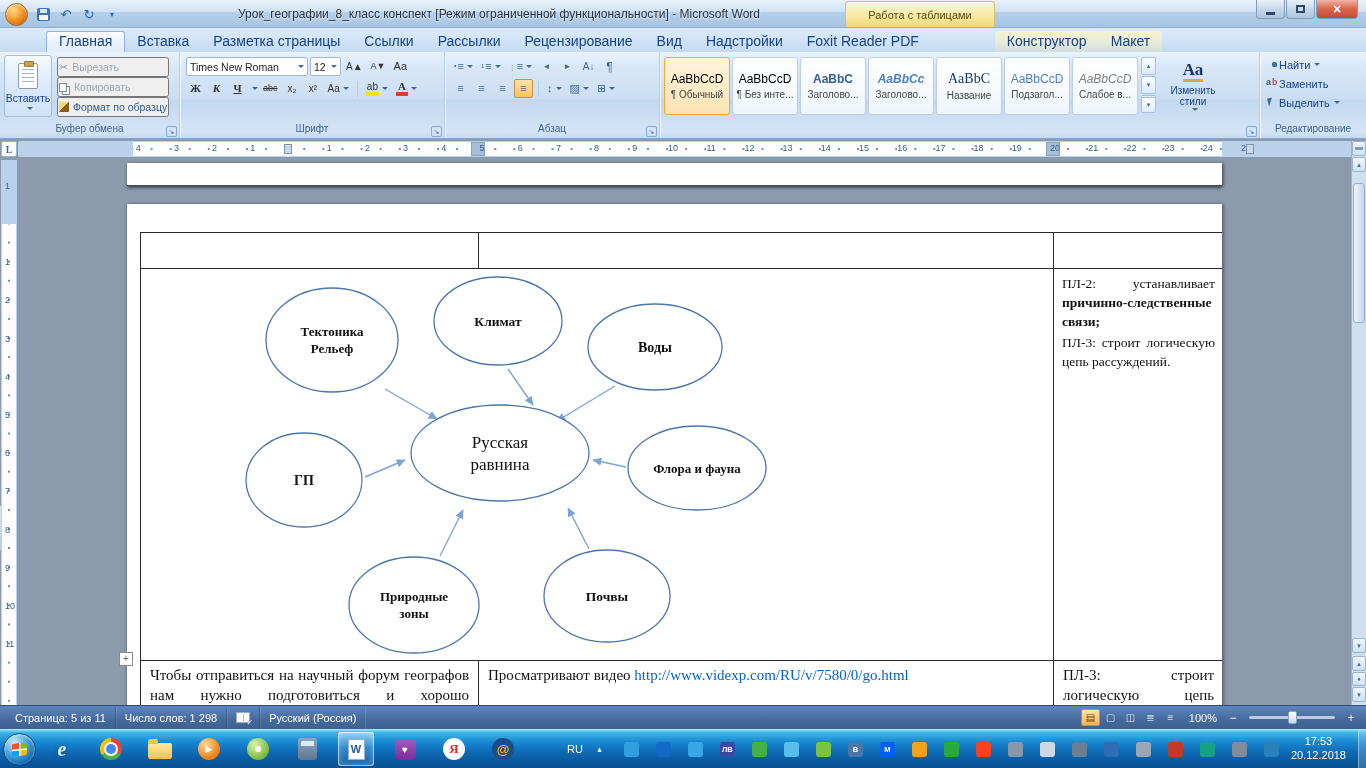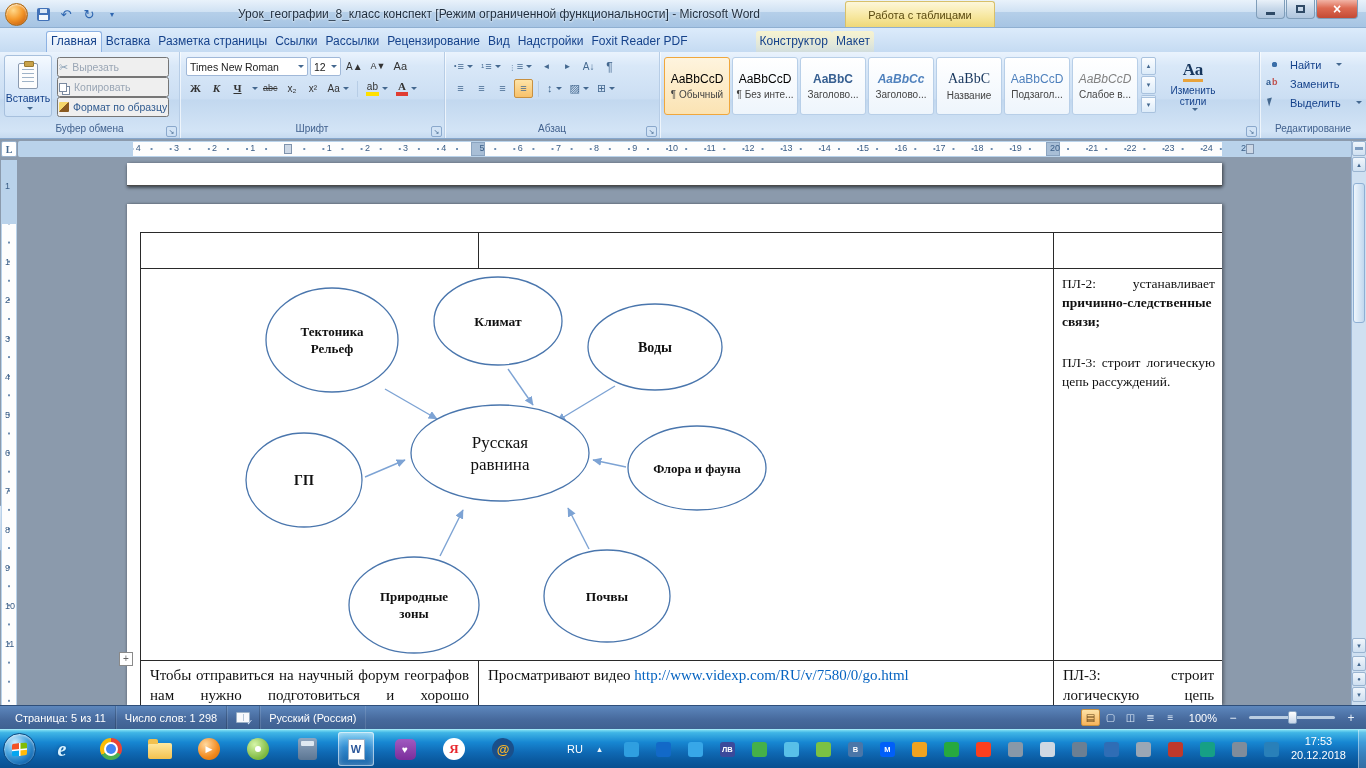--- a/index.html
+++ b/index.html
@@ -22,21 +22,21 @@
   #winbtns{position:absolute;right:8px;top:0;display:flex}
   .wbtn{width:29px;height:19px;display:flex;align-items:center;justify-content:center;border:1px solid #7f9db9;border-top:none;
     background:linear-gradient(#e9f1f9,#c6d7e9 50%,#b0c6de);border-radius:0 0 4px 4px;margin-left:1px;color:#2f4a66}
   .wbtn.close{width:42px;background:linear-gradient(#f2b4a6,#dd6a52 45%,#c44a34);color:#fff;font-size:14px;font-weight:bold}
   .ming{width:9px;height:3px;background:#2f4a66;margin-top:8px}
   .maxg{width:9px;height:8px;border:2px solid #2f4a66}
 
   
   #tabstrip{position:absolute;left:0;top:28px;width:1366px;height:24px;display:flex;align-items:flex-end;
     padding-left:46px;background:linear-gradient(#dcebfb,#c5dbf2)}
-  .rtab{flex:none;height:21px;line-height:21px;padding:0 4px;font-size:12px;color:#15428b;border-radius:3px 3px 0 0;white-space:nowrap}
+  .rtab{flex:none;height:21px;line-height:21px;padding:0 12px;font-size:14px;color:#15428b;border-radius:3px 3px 0 0;white-space:nowrap}
   .rtab.active{background:linear-gradient(#fdfeff,#ecf3fc 45%,#e2edf9);border:1px solid #8db2e3;border-bottom:none;line-height:19px}
   .rtab.contextual{background:linear-gradient(rgba(253,245,200,.85),rgba(245,230,160,.25))}
 
   
   #ribbon{position:absolute;left:0;top:52px;width:1366px;height:87px;display:flex;
     background:linear-gradient(#eaf3fd,#d9e8f8 16%,#cbdef3 54%,#c2d8ef 56%,#d3e4f6 92%,#c6daf0);border-bottom:1px solid #87a7cc}
   .rgroup{position:relative;height:100%;padding:3px 3px 16px 4px;border-right:1px solid #b7cde6;box-shadow:1px 0 0 rgba(255,255,255,.65)}
   .glabel{position:absolute;left:0;right:0;bottom:1px;height:14px;text-align:center;font-size:10px;color:#41618e}
   .launcher{position:absolute;right:2px;bottom:1px;width:11px;height:11px;border:1px solid #8aa8cc;border-radius:2px;font-size:7px;line-height:9px;text-align:center;color:#44688f}
   .launcher::after{content:"↘"}
@@ -90,21 +90,21 @@
   .sname{font-size:10px;color:#444;white-space:nowrap}
   .galarr{display:flex;flex-direction:column;margin:2px 2px 0 3px;gap:1px}
   .gab{width:15px;height:18px;border:1px solid #a9c2de;border-radius:2px;background:linear-gradient(#fbfdff,#dcebf9);
     font-size:7px;color:#44688f;display:flex;align-items:center;justify-content:center}
   .gab.more{border-top:3px double #a9c2de}
   .chstyles{width:62px;height:58px;margin:2px 0 0 4px;border:1px solid transparent;border-radius:3px;display:flex;flex-direction:column;align-items:center;justify-content:center;background:transparent;color:#15428b;font-size:10px;text-align:center}
   .chico{font-size:17px;font-weight:bold;color:#17365d;font-family:"Liberation Serif",serif;border-bottom:3px solid #e8a33c;line-height:1.05;margin-bottom:3px}
   .chlabel{width:56px;line-height:1.15}
 
   
-  .erow{display:flex;align-items:center;gap:12px;height:19px;background:transparent;border:none;color:#15428b;font-size:11px;padding:0 2px}
+  .erow{display:flex;align-items:center;gap:1px;height:19px;background:transparent;border:none;color:#15428b;font-size:11px;padding:0 2px}
   .eico{position:relative;width:12px;height:8px;display:inline-block}
   .eico.find::before,.eico.find::after{content:"";position:absolute;top:1px;width:5px;height:5px;border-radius:50%;background:#3a6ea8}
   .eico.find::after{left:6px}
   .eico.repl::before{content:"a";position:absolute;left:0;top:-3px;font-size:9px;font-weight:bold;color:#2f5a8f}
   .eico.repl::after{content:"b";position:absolute;left:6px;top:-3px;font-size:9px;font-weight:bold;color:#c0504d}
   .eico.selc::before{content:"";position:absolute;left:2px;top:-1px;border-left:5px solid #44688f;border-bottom:8px solid transparent;border-top:0 solid transparent;transform:rotate(-15deg)}
 
   
   #corner{position:absolute;left:1px;top:141px;width:16px;height:16px;background:#fff;border:1px solid #98b1cc;border-radius:2px;
     display:flex;align-items:center;justify-content:center;font-family:"Liberation Serif",serif;font-weight:bold;color:#44688f;font-size:10px}
@@ -125,21 +125,21 @@
   #docbg{position:absolute;left:0;top:139px;width:1366px;height:566px;background:#8b9aac}
   #pageprev{position:absolute;left:127px;top:163px;width:1095px;height:23px;background:#fff;border-bottom:1px solid #4a4a4a;box-shadow:0 2px 3px rgba(0,0,0,.45),2px 0 3px rgba(0,0,0,.3)}
   #page{position:absolute;left:127px;top:204px;width:1095px;height:501px;background:#fff;box-shadow:2px 0 3px rgba(0,0,0,.35),-1px 0 2px rgba(0,0,0,.2);overflow:hidden}
   #tbl{position:absolute;left:13px;top:28px;width:1083px;height:520px;border-left:1px solid #2a2a2a;border-top:1px solid #2a2a2a}
   .cell{position:absolute;border-right:1px solid #2a2a2a;border-bottom:1px solid #2a2a2a;font-family:"Liberation Serif","DejaVu Serif",serif;color:#111}
   .r1{top:0;height:36px}
   .c1{left:0;width:338px}.c2{left:338px;width:575px}.c3{left:913px;width:170px}
   #mergedcell{left:0;top:36px;width:913px;height:392px}
   #rightcell{left:913px;top:36px;width:170px;height:392px;padding:6px 8px;font-size:13.5px;line-height:1.4;text-align:justify}
   .r3{top:428px;height:92px;padding:4px 9px;font-size:15px;line-height:1.35;text-align:justify;text-align-last:justify}
-  #rightcell .rcp0{margin-bottom:22px}
+  #rightcell .rcp0{margin-bottom:2px}
   #rightcell .rcp1{margin-bottom:36px}
   #rightcell .b{font-weight:bold}
   a{}
   #tablehandle{position:absolute;left:119px;top:652px;width:14px;height:14px;background:#fff;border:1px solid #8a8a8a;color:#666;
     font-size:10px;line-height:12px;text-align:center}
   #panehandle{position:absolute;left:0;top:505px;width:13px;height:46px;background:linear-gradient(#dae6f3,#b8cde4);
     border:1px solid #8aa6c6;border-left:none;border-radius:0 5px 5px 0;color:#44688f;font-size:10px;display:flex;align-items:center;justify-content:center}
 
   
   #scrollbar{position:absolute;left:1351px;top:141px;width:15px;height:564px;background:#cfe0f1;border-left:1px solid #9ab4d2}

